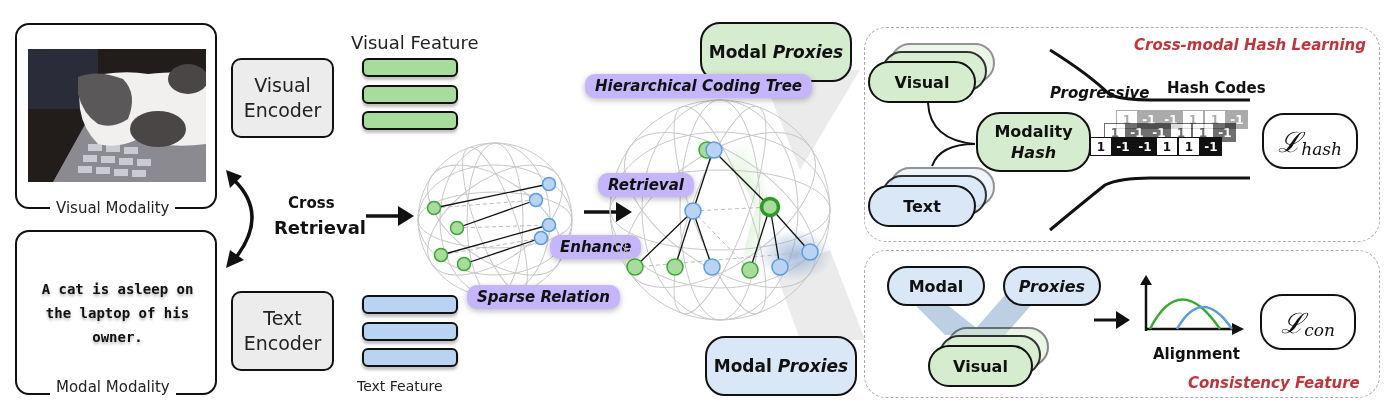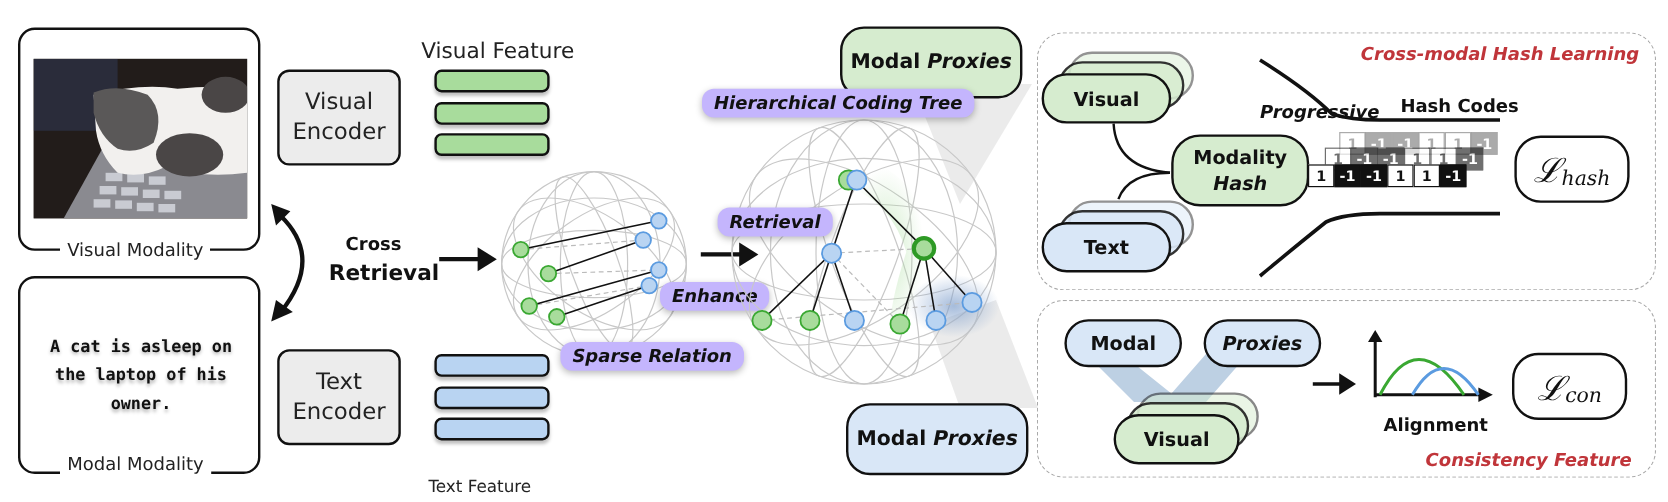--- a/index.html
+++ b/index.html
@@ -76,21 +76,21 @@
 </div>
 
 <div class="abs lbl" style="left:351px;top:32px;font-size:18px;">Visual Feature</div>
 <div class="feat g" style="left:362px;top:58px;"></div>
 <div class="feat g" style="left:362px;top:85px;"></div>
 <div class="feat g" style="left:362px;top:111px;"></div>
 
 <div class="feat b" style="left:362px;top:295px;"></div>
 <div class="feat b" style="left:362px;top:322px;"></div>
 <div class="feat b" style="left:362px;top:348px;"></div>
-<div class="abs lbl" style="left:357px;top:398px;font-size:14px;">Text Feature</div>
+<div class="abs lbl" style="left:357px;top:378px;font-size:14px;">Text Feature</div>
 
 <svg class="abs" style="left:364px;top:204px;" width="52" height="24" viewBox="0 0 52 24">
   <line x1="2" y1="12" x2="36" y2="12" stroke="#111" stroke-width="3.5"></line>
   <polygon points="34,2 50,12 34,22" fill="#111"></polygon>
 </svg>
 
 <svg class="abs" style="left:415px;top:140px;" width="160" height="160" viewBox="0 0 160 160">
   <g fill="none" stroke="#c8c8c8" stroke-width="1">
     <circle cx="80" cy="80" r="77"></circle>
     <ellipse cx="80" cy="80" rx="77" ry="28"></ellipse>

